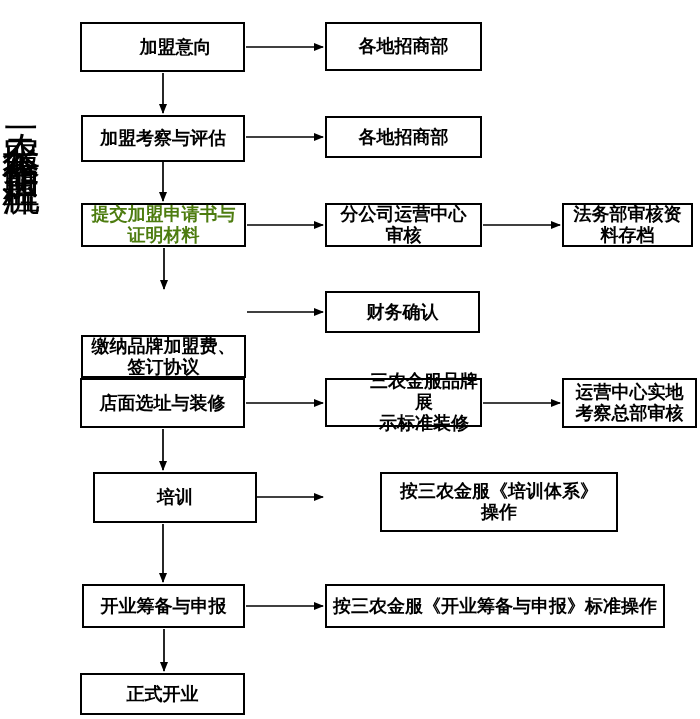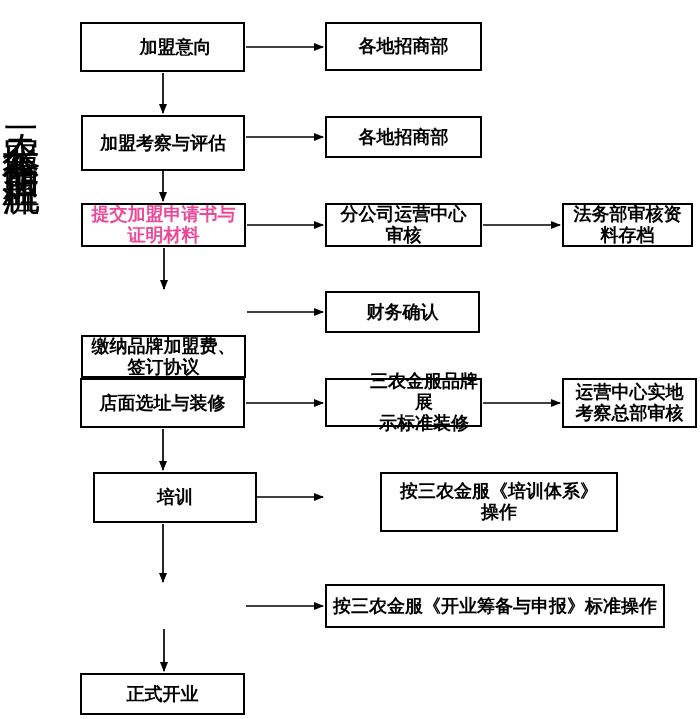--- a/index.html
+++ b/index.html
@@ -74,34 +74,35 @@
       <line x1="246" y1="403" x2="323" y2="403" stroke="#000000" stroke-width="1.7" marker-end="url(#arrowhead)"></line>
       <line x1="483" y1="403" x2="560" y2="403" stroke="#000000" stroke-width="1.7" marker-end="url(#arrowhead)"></line>
       <line x1="163" y1="429" x2="163" y2="470" stroke="#000000" stroke-width="1.7" marker-end="url(#arrowhead)"></line>
       <line x1="246" y1="497" x2="323" y2="497" stroke="#000000" stroke-width="1.7" marker-end="url(#arrowhead)"></line>
       <line x1="163" y1="524" x2="163" y2="582" stroke="#000000" stroke-width="1.7" marker-end="url(#arrowhead)"></line>
       <line x1="246" y1="606" x2="323" y2="606" stroke="#000000" stroke-width="1.7" marker-end="url(#arrowhead)"></line>
       <line x1="164" y1="629" x2="164" y2="671" stroke="#000000" stroke-width="1.7" marker-end="url(#arrowhead)"></line>
     </svg>
 <div class="node" style="left: 80px; top: 22px; width: 165px; height: 50px; border-color: rgb(0, 0, 0); color: rgb(0, 0, 0); padding-left: 26px;">加盟意向</div>
     <div class="node" style="left: 325px; top: 22px; width: 157px; height: 49px; border-color: rgb(0, 0, 0); color: rgb(0, 0, 0);">各地招商部</div>
-    <div class="node" style="left: 81px; top: 115px; width: 164px; height: 56px; border-color: rgb(0, 0, 0); color: rgb(0, 0, 0);">加盟考察与评估</div>
+    <div class="node" style="left: 81px; top: 115px; width: 164px; height: 47px; border-color: rgb(0, 0, 0); color: rgb(0, 0, 0);">加盟考察与评估</div>
     <div class="node" style="left: 325px; top: 116px; width: 157px; height: 42px; border-color: rgb(0, 0, 0); color: rgb(0, 0, 0);">各地招商部</div>
-    <div class="node" style="left: 81px; top: 203px; width: 165px; height: 44px; border-color: rgb(0, 0, 0); color: #ec4899;">提交加盟申请书与
+    <div class="node" style="left: 81px; top: 203px; width: 165px; height: 44px; border-color: rgb(0, 0, 0); color: #4d7c0f;">提交加盟申请书与
 证明材料</div>
     <div class="node" style="left: 325px; top: 203px; width: 157px; height: 44px; border-color: rgb(0, 0, 0); color: rgb(0, 0, 0);">分公司运营中心
 审核</div>
     <div class="node" style="left: 562px; top: 203px; width: 131px; height: 44px; border-color: rgb(0, 0, 0); color: rgb(0, 0, 0);">法务部审核资
 料存档</div>
     <div class="node" style="left: 81px; top: 291px; width: 165px; height: 43px; border-color: rgb(0, 0, 0); color: rgb(0, 0, 0); margin-top: 44px;">缴纳品牌加盟费、
 签订协议</div>
     <div class="node" style="left: 325px; top: 291px; width: 155px; height: 42px; border-color: rgb(0, 0, 0); color: rgb(0, 0, 0);">财务确认</div>
     <div class="node" style="left: 80px; top: 378px; width: 165px; height: 50px; border-color: rgb(0, 0, 0); color: rgb(0, 0, 0);">店面选址与装修</div>
     <div class="node" style="left: 325px; top: 378px; width: 157px; height: 49px; border-color: rgb(0, 0, 0); color: rgb(0, 0, 0); padding-left: 41px;">三农金服品牌展
 示标准装修</div>
     <div class="node" style="left: 562px; top: 378px; width: 135px; height: 50px; border-color: rgb(0, 0, 0); color: rgb(0, 0, 0);">运营中心实地
 考察总部审核</div>
     <div class="node" style="left: 81px; top: 472px; width: 164px; height: 51px; border-color: rgb(0, 0, 0); color: rgb(0, 0, 0); margin-left: 12px;">培训</div>
     <div class="node" style="left: 342px; top: 472px; width: 238px; height: 60px; border-color: rgb(0, 0, 0); color: rgb(0, 0, 0); margin-left: 38px;">按三农金服《培训体系》
 操作</div>
+    <div class="node" style="left: 82px; top: 584px; width: 163px; height: 44px; border-color: rgb(0, 0, 0); color: rgb(0, 0, 0);">开业筹备与申报</div>
     <div class="node" style="left: 325px; top: 584px; width: 340px; height: 44px; border-color: rgb(0, 0, 0); color: rgb(0, 0, 0);">按三农金服《开业筹备与申报》标准操作</div>
     <div class="node" style="left: 80px; top: 673px; width: 165px; height: 42px; border-color: rgb(0, 0, 0); color: rgb(0, 0, 0);">正式开业</div>
   </div>
 
 </body></html>

